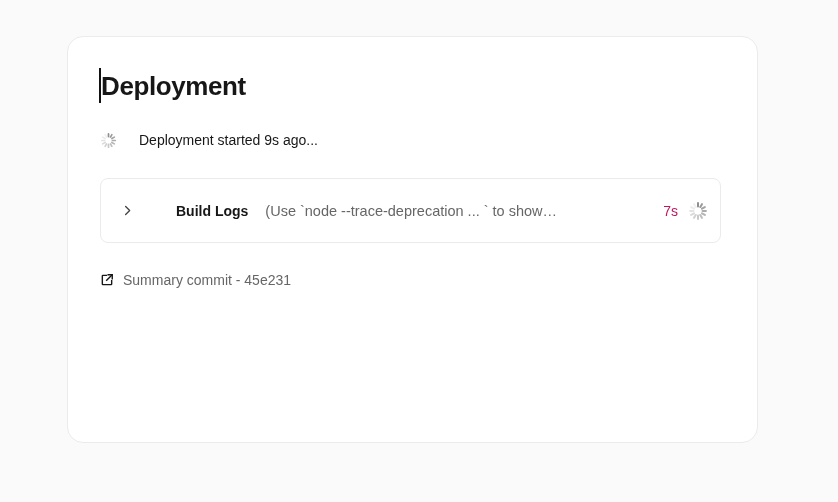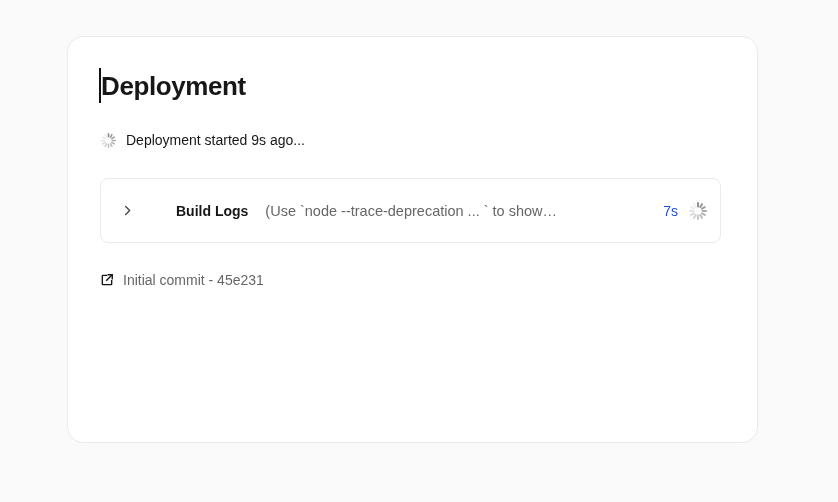--- a/index.html
+++ b/index.html
@@ -32,21 +32,21 @@
   }
   .caret {
     position: absolute;
     left: -2px; top: -3px;
     width: 2px; height: 35px;
     background: #111111;
   }
 
   .status-row {
     display: flex; align-items: center;
-    gap: 9px;
+    gap: 22px;
     margin-top: 29px;
     height: 20px;
   }
   .status-text { font-size: 14px; color: #171717; }
 
   .accordion {
     margin-top: 28px;
     border: 1px solid #ebebeb;
     border-radius: 8px;
     background: #ffffff;
@@ -72,21 +72,21 @@
   .row-detail {
     font-family: Liberation Sans, sans-serif;
     font-size: 14.5px;
     color: #666666;
     margin-left: 17px;
     white-space: nowrap;
     overflow: hidden;
     flex: 1 1 auto;
     min-width: 0;
   }
-  .row-duration { font-size: 14px; color: #1d4ed8; margin-right: 10px; flex: none; }
+  .row-duration { font-size: 14px; color: #be185d; margin-right: 10px; flex: none; }
   .spacer { flex: 1 1 auto; }
 
   .spinner { display: flex; align-items: center; color: #8f8f8f; flex: none; }
   .minus-icon { display: flex; align-items: center; color: #a3a3a3; flex: none; }
 
   .commit-row {
     display: flex; align-items: center;
     gap: 9px;
     margin-top: 27px;
     height: 20px;
@@ -165,17 +165,17 @@
     </div>
 
     <div class="commit-row">
       <span class="commit-icon">
         <svg width="14" height="14" viewBox="0 0 24 24" fill="none" stroke="currentColor" stroke-width="2.4" stroke-linecap="square">
           <path d="M11 4H5a1 1 0 0 0-1 1v14a1 1 0 0 0 1 1h14a1 1 0 0 0 1-1v-6"></path>
           <path d="M14 3h7v7"></path>
           <path d="M20.5 3.5L11.5 12.5"></path>
         </svg>
       </span>
-      <span class="commit-text">Initial commit - 45e231</span>
+      <span class="commit-text">Summary commit - 45e231</span>
     </div>
 
   </div>
 </div>
 
 </body></html>

